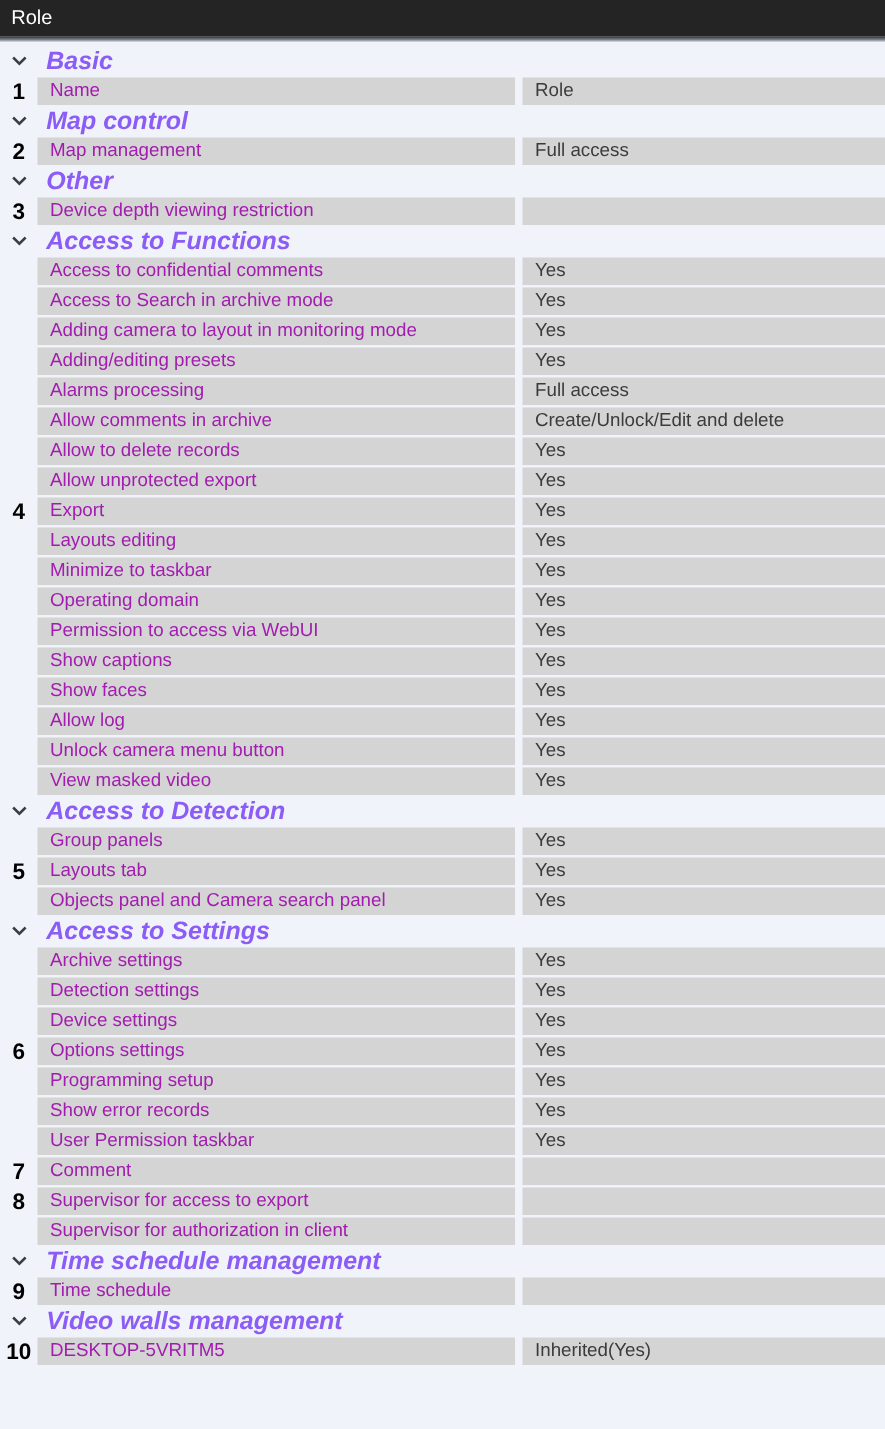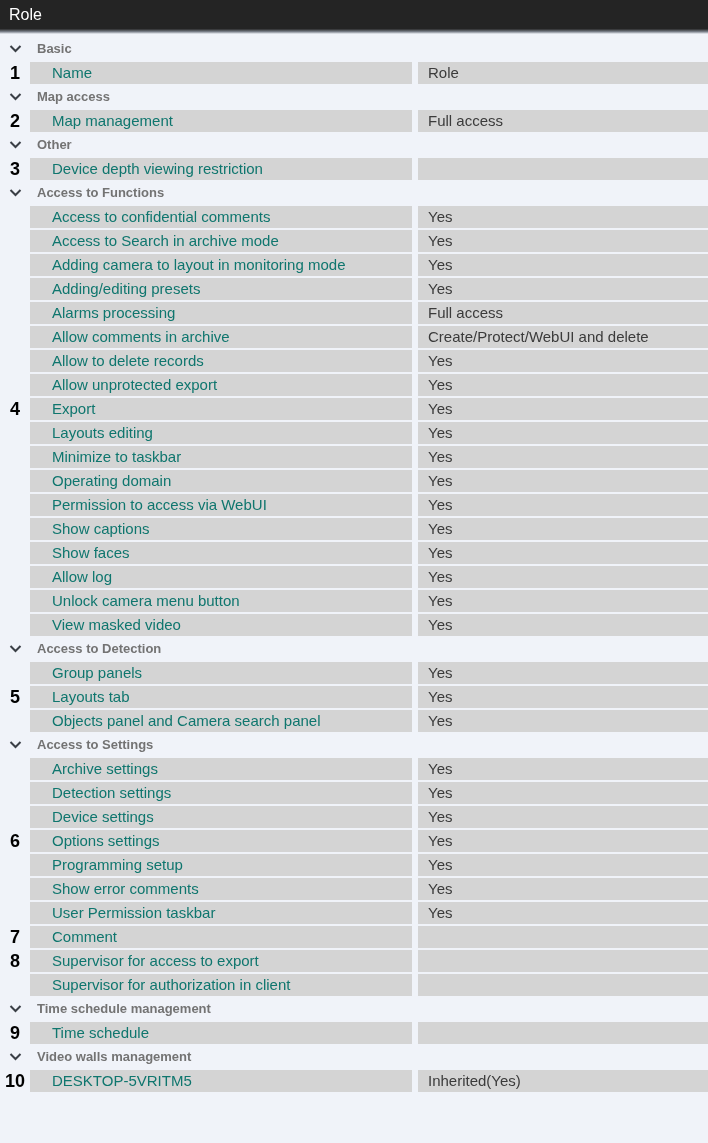--- a/index.html
+++ b/index.html
@@ -33,46 +33,47 @@
   .gutter {
     width: 30px;
     flex: 0 0 30px;
     display: flex;
     align-items: center;
     justify-content: center;
     position: relative;
   }
   .section-label {
     font-weight: bold;
-    font-size: 13px;
-    color: #737373;
+    font-size: 20px;
+    color: #8b5cf6;
     padding-left: 7px;
     line-height: 22px;
     white-space: nowrap;
+    font-style: italic;
   }
   .prop-row {
     height: 22px;
     margin-bottom: 2px;
     display: flex;
   }
   .row-num {
     font-weight: bold;
     font-size: 18px;
     color: #000000;
     line-height: 22px;
     font-family: "Liberation Sans", sans-serif;
   }
   .cell-name {
     width: 382px;
     flex: 0 0 382px;
     background: #d4d4d4;
-    padding-left: 22px;
+    padding-left: 10px;
     line-height: 22px;
     font-size: 15px;
-    color: #0f766e;
+    color: #a21caf;
     white-space: nowrap;
     overflow: hidden;
   }
   .cell-gap { width: 6px; flex: 0 0 6px; }
   .cell-value {
     flex: 1;
     background: #d4d4d4;
     padding-left: 10px;
     line-height: 22px;
     font-size: 15px;
@@ -108,21 +109,21 @@
       <div class="cell-value">Role</div>
     </div>
     <div class="section-header">
       <div class="gutter">
         <div class="chev-icon">
           <svg width="13" height="8" viewBox="0 0 13 8">
             <polyline points="1.5,1 6.5,6 11.5,1" fill="none" stroke="#3a3f46" stroke-width="2"></polyline>
           </svg>
         </div>
       </div>
-      <div class="section-label">Map access</div>
+      <div class="section-label">Map control</div>
     </div>
     <div class="prop-row">
       <div class="gutter">
         <div class="row-num">2</div>
       </div>
       <div class="cell-name">Map management</div>
       <div class="cell-gap"></div>
       <div class="cell-value">Full access</div>
     </div>
     <div class="section-header">
@@ -180,21 +181,21 @@
     <div class="prop-row">
       <div class="gutter"></div>
       <div class="cell-name">Alarms processing</div>
       <div class="cell-gap"></div>
       <div class="cell-value">Full access</div>
     </div>
     <div class="prop-row">
       <div class="gutter"></div>
       <div class="cell-name">Allow comments in archive</div>
       <div class="cell-gap"></div>
-      <div class="cell-value">Create/Protect/WebUI and delete</div>
+      <div class="cell-value">Create/Unlock/Edit and delete</div>
     </div>
     <div class="prop-row">
       <div class="gutter"></div>
       <div class="cell-name">Allow to delete records</div>
       <div class="cell-gap"></div>
       <div class="cell-value">Yes</div>
     </div>
     <div class="prop-row">
       <div class="gutter"></div>
       <div class="cell-name">Allow unprotected export</div>
@@ -330,21 +331,21 @@
       <div class="cell-value">Yes</div>
     </div>
     <div class="prop-row">
       <div class="gutter"></div>
       <div class="cell-name">Programming setup</div>
       <div class="cell-gap"></div>
       <div class="cell-value">Yes</div>
     </div>
     <div class="prop-row">
       <div class="gutter"></div>
-      <div class="cell-name">Show error comments</div>
+      <div class="cell-name">Show error records</div>
       <div class="cell-gap"></div>
       <div class="cell-value">Yes</div>
     </div>
     <div class="prop-row">
       <div class="gutter"></div>
       <div class="cell-name">User Permission taskbar</div>
       <div class="cell-gap"></div>
       <div class="cell-value">Yes</div>
     </div>
     <div class="prop-row">

